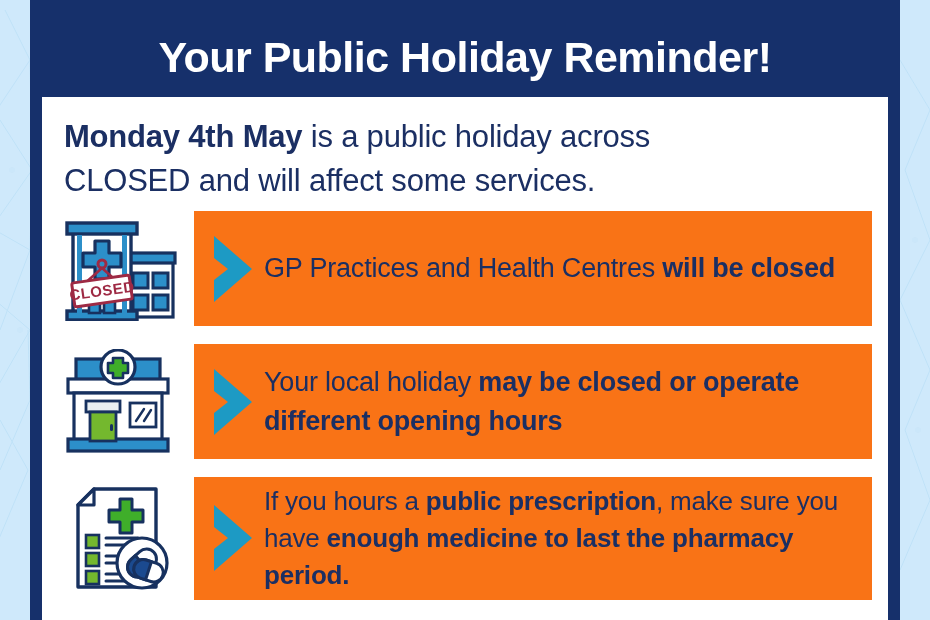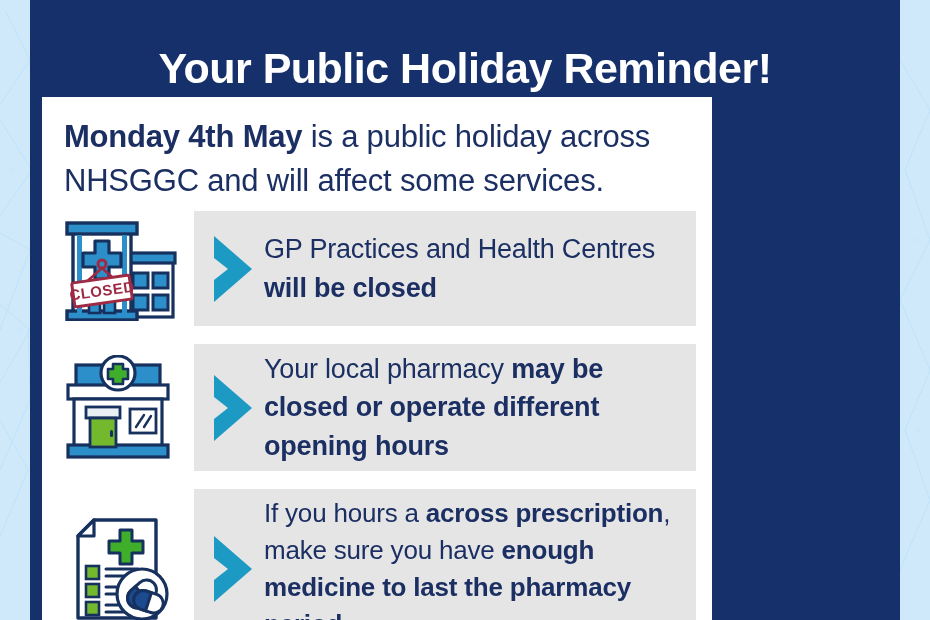--- a/index.html
+++ b/index.html
@@ -35,28 +35,28 @@
     display:flex;align-items:flex-end;justify-content:center;
     box-sizing:border-box;
     overflow:hidden;
   }
   .poster-title{
     position:relative;
     color:#ffffff;
     font-size:43px;
     font-weight:bold;
     letter-spacing:-0.5px;
-    padding-bottom:4px;
+    padding-bottom:15px;
     white-space:nowrap;
   }
 
   
   .card{
     position:absolute;
-    left:42px;top:97px;width:670px;bottom:0;
+    left:42px;top:97px;width:846px;bottom:0;
     background:#ffffff;
     box-sizing:border-box;
     padding:0;
     overflow:hidden;
   }
 
   .intro{
     color:#1b2f63;
     font-size:31px;
     line-height:1.42;
@@ -73,21 +73,21 @@
     margin-bottom:18px;
     min-height:115px;
   }
   .row-icon{
     width:152px;
     flex:0 0 152px;
     display:flex;align-items:center;justify-content:center;
   }
   .row-box{
     flex:1 1 auto;
-    background:#e5e5e5;
+    background:#f97316;
     display:flex;
     align-items:center;
     margin-right:16px;
     padding:6px 0;
     min-height:115px;
     box-sizing:border-box;
   }
   .chev{
     flex:0 0 64px;
     display:flex;align-items:center;justify-content:center;
@@ -133,21 +133,21 @@
 
 <div class="header-band">
 
   <div class="poster-title">Your Public Holiday Reminder!</div>
 </div>
 
 <div class="card">
 
   <div class="intro">
     <b>Monday 4th May</b><span> is a public holiday across</span><br>
-    <span>NHSGGC and will affect some services.</span>
+    <span>CLOSED and will affect some services.</span>
   </div>
 
   <div class="rows">
 
     <div class="row r1">
       <div class="row-icon">
         <svg width="118" height="104" viewBox="0 0 118 104">
 
           <rect x="66" y="42" width="48" height="58" fill="#ffffff" stroke="#17315f" stroke-width="3.2"></rect>
           <rect x="64" y="36" width="52" height="10" fill="#2c8fc9" stroke="#17315f" stroke-width="3.2"></rect>
@@ -210,21 +210,21 @@
           <path d="M51 9h10v5h5v10h-5v5H51v-5h-5V14h5z" fill="#3fae2a" stroke="#17315f" stroke-width="2.6" stroke-linejoin="round"></path>
         </svg>
       </div>
       <div class="row-box">
         <div class="chev">
           <svg width="48" height="74" viewBox="0 0 48 74">
             <path d="M6 4 L44 37 L6 70 L6 48 L20 37 L6 26 Z" fill="#1d9ac4"></path>
           </svg>
         </div>
         <div class="row-text">
-          <span>Your local pharmacy </span><b>may be closed or operate different opening hours</b>
+          <span>Your local holiday </span><b>may be closed or operate different opening hours</b>
         </div>
       </div>
     </div>
 
     <div class="row r3">
       <div class="row-icon">
         <svg width="112" height="110" viewBox="0 0 112 110">
 
           <path d="M32 6 H94 V104 H16 V22 Z" fill="#ffffff" stroke="#17315f" stroke-width="3.4" stroke-linejoin="round"></path>
           <path d="M32 6 V22 H16 Z" fill="#ffffff" stroke="#17315f" stroke-width="3.2" stroke-linejoin="round"></path>
@@ -247,19 +247,19 @@
           </g>
         </svg>
       </div>
       <div class="row-box">
         <div class="chev">
           <svg width="48" height="74" viewBox="0 0 48 74">
             <path d="M6 4 L44 37 L6 70 L6 48 L20 37 L6 26 Z" fill="#1d9ac4"></path>
           </svg>
         </div>
         <div class="row-text">
-          <span>If you hours a </span><b>across prescription</b><span>, make sure you have </span><b>enough medicine to last the pharmacy period.</b>
+          <span>If you hours a </span><b>public prescription</b><span>, make sure you have </span><b>enough medicine to last the pharmacy period.</b>
         </div>
       </div>
     </div>
 
   </div>
 </div>
 
 </body></html>

